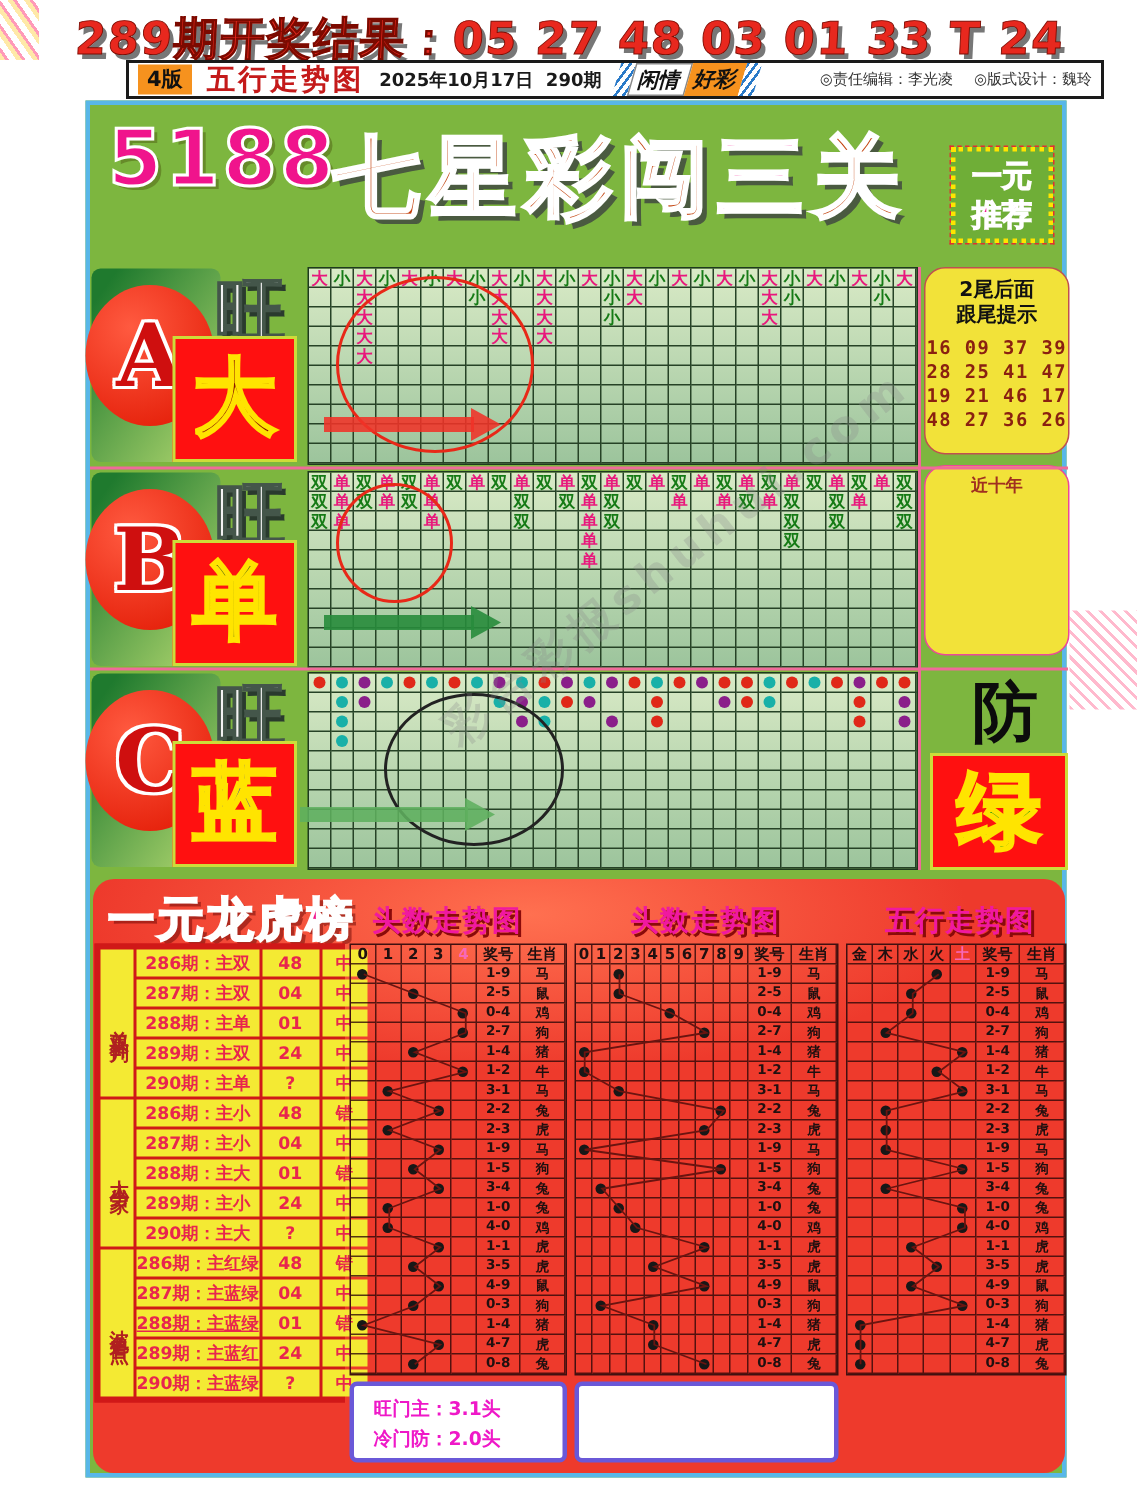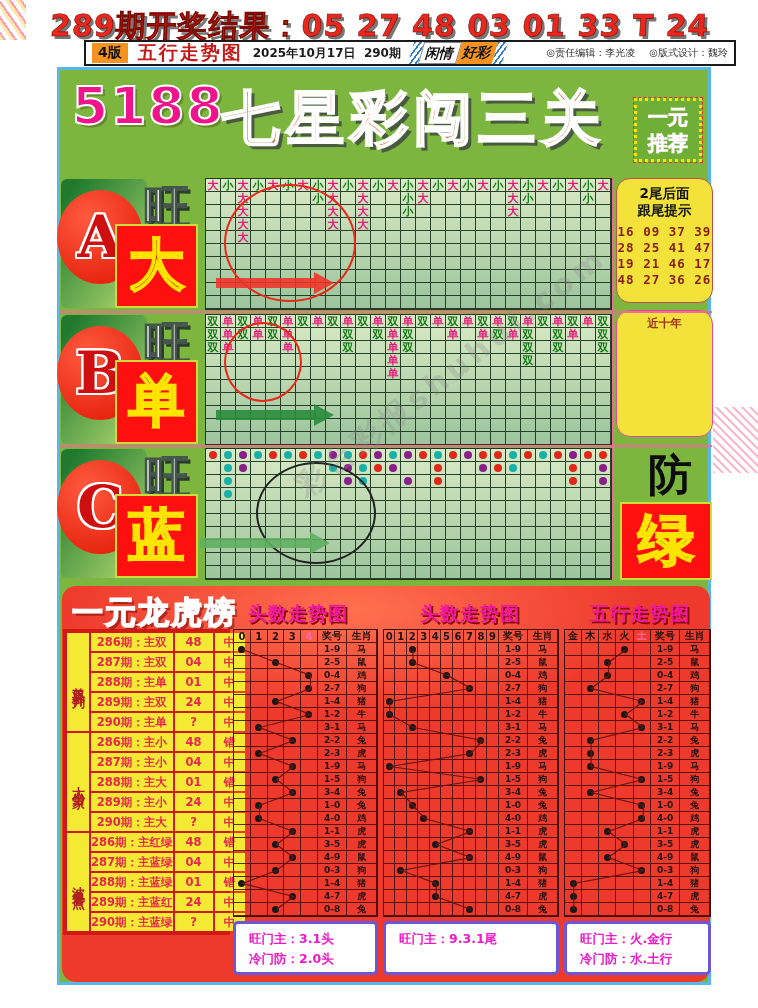--- a/index.html
+++ b/index.html
@@ -1165,21 +1165,21 @@
       <div class="dcell" style="grid-area: 10 / 2;">290期：主大</div>
       <div class="dcell" style="grid-area: 10 / 3;">?</div>
       <div class="dcell" style="grid-area: 10 / 4;">中</div>
       <div class="dlabel" style="grid-area: 11 / 1 / span 5;">波色看点</div>
       <div class="dcell" style="grid-area: 11 / 2;">286期：主红绿</div>
       <div class="dcell" style="grid-area: 11 / 3;">48</div>
       <div class="dcell" style="grid-area: 11 / 4;">错</div>
       <div class="dcell" style="grid-area: 12 / 2;">287期：主蓝绿</div>
       <div class="dcell" style="grid-area: 12 / 3;">04</div>
       <div class="dcell" style="grid-area: 12 / 4;">中</div>
-      <div class="dcell" style="grid-area: 13 / 2;">288期：主蓝绿</div>
+      <div class="dcell" style="grid-area: 13 / 2; text-decoration: underline;">288期：主蓝绿</div>
       <div class="dcell" style="grid-area: 13 / 3;">01</div>
       <div class="dcell" style="grid-area: 13 / 4;">错</div>
       <div class="dcell" style="grid-area: 14 / 2;">289期：主蓝红</div>
       <div class="dcell" style="grid-area: 14 / 3;">24</div>
       <div class="dcell" style="grid-area: 14 / 4;">中</div>
       <div class="dcell" style="grid-area: 15 / 2;">290期：主蓝绿</div>
       <div class="dcell" style="grid-area: 15 / 3;">?</div>
       <div class="dcell" style="grid-area: 15 / 4;">中</div>
     </div>
 
@@ -2027,21 +2027,16 @@
       <svg width="87" height="273" class="tsvg" style="top: 13px;">
         <polyline points="60.9,6.5 43.5,19.5 43.5,32.5 26.1,45.5 78.3,58.5 60.9,71.5 78.3,84.5 26.1,97.5 26.1,110.5 26.1,123.5 78.3,136.5 26.1,149.5 78.3,162.5 78.3,175.5 43.5,188.5 60.9,201.5 43.5,214.5 78.3,227.5 8.7,240.5 8.7,253.5 8.7,266.5" fill="none" stroke="#6b1410" stroke-width="1.2"></polyline>
       </svg>
     </div>
 
   <div class="tfoot" style="left:233px;width:145px">
     <div>旺门主：3.1头</div>
     <div>冷门防：2.0头</div>
   </div>
   <div class="tfoot" style="left:383px;width:176px">
-    <div>旺门主：9.3.1尾</div>
-  </div>
-  <div class="tfoot" style="left:564px;width:147px">
-    <div>旺门主：火.金行</div>
-    <div>冷门防：水.土行</div>
   </div>
 
   <div class="watermark">彩台彩报shuhui.com</div>
 </div>
 
 </body></html>

